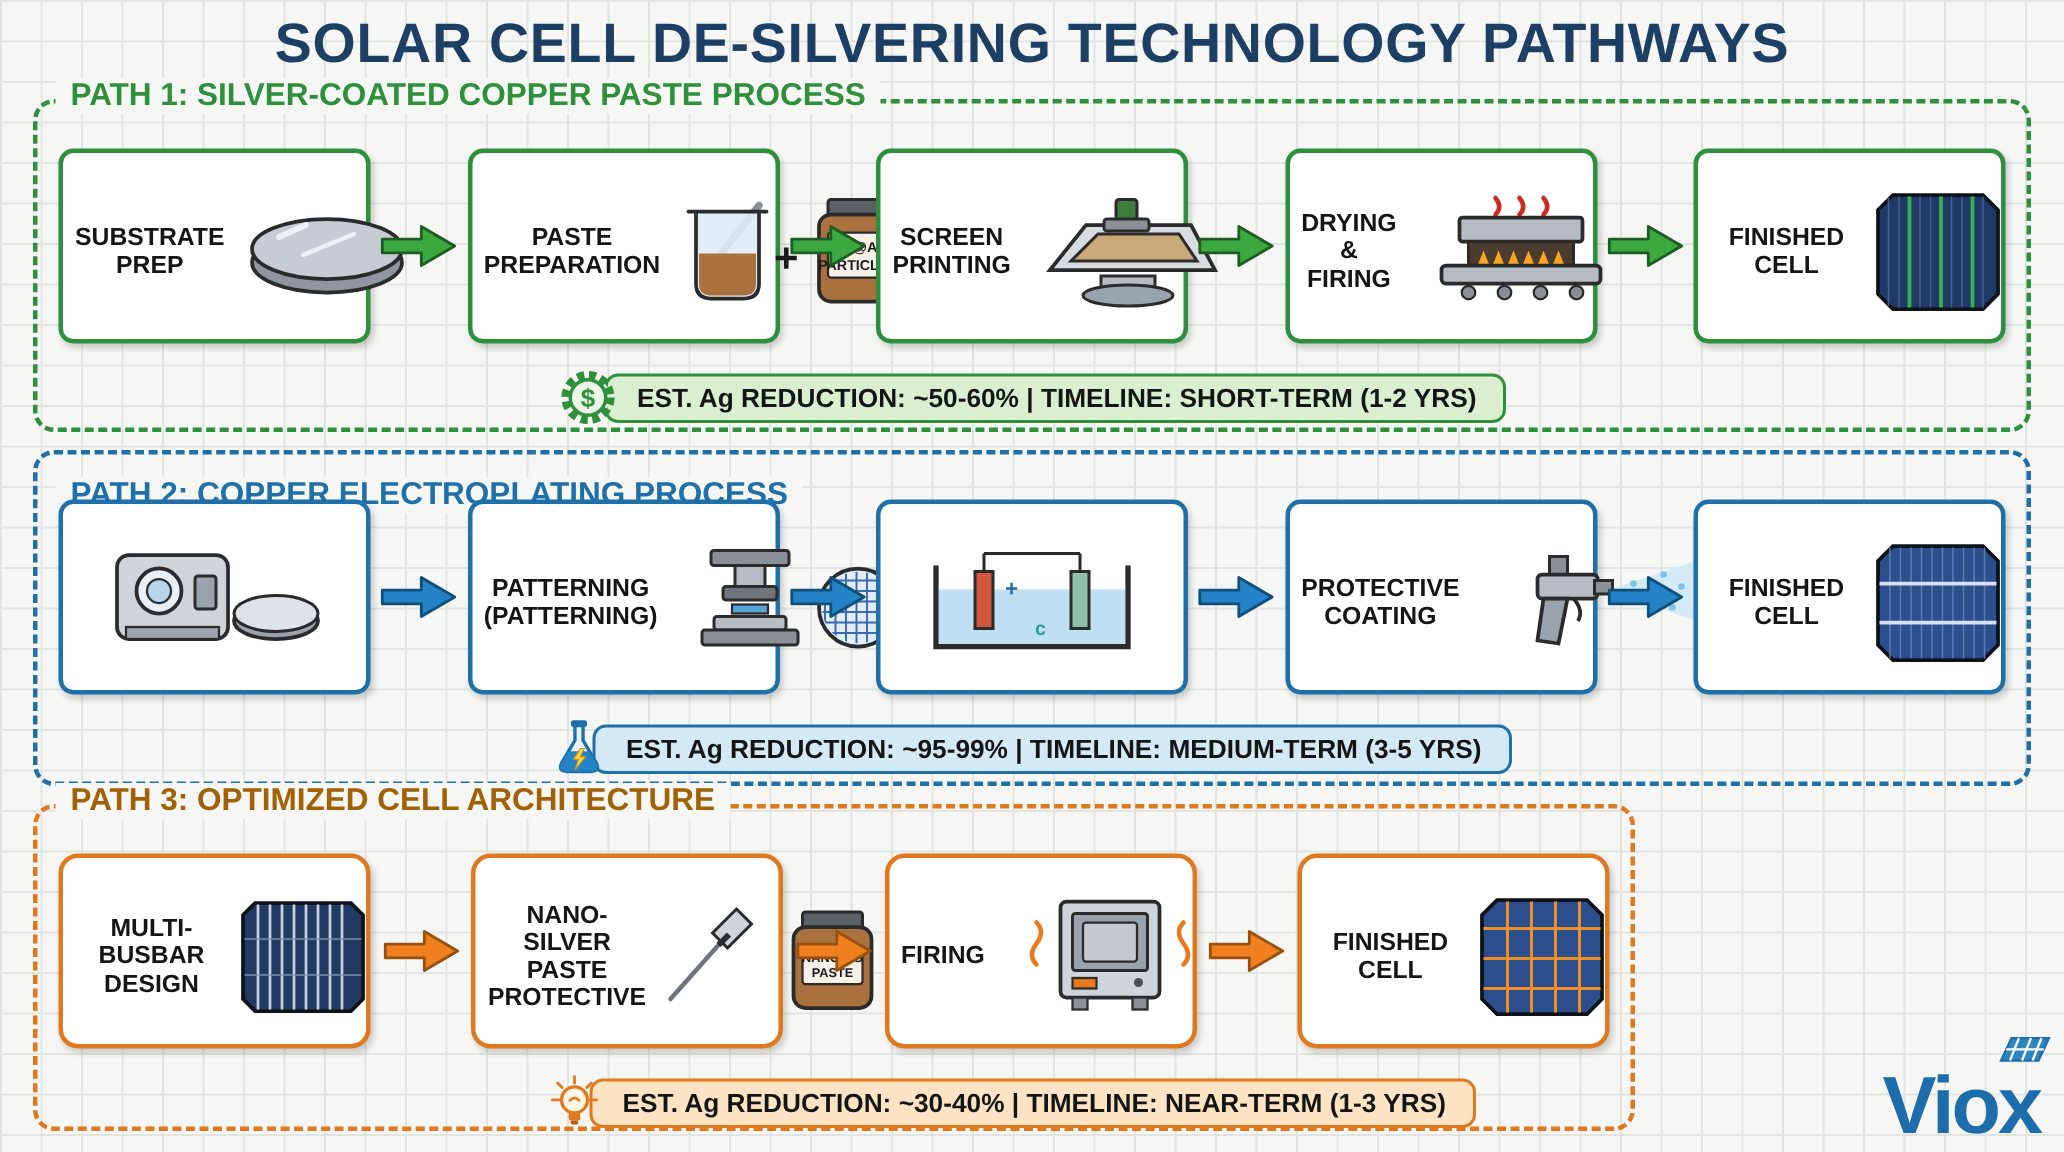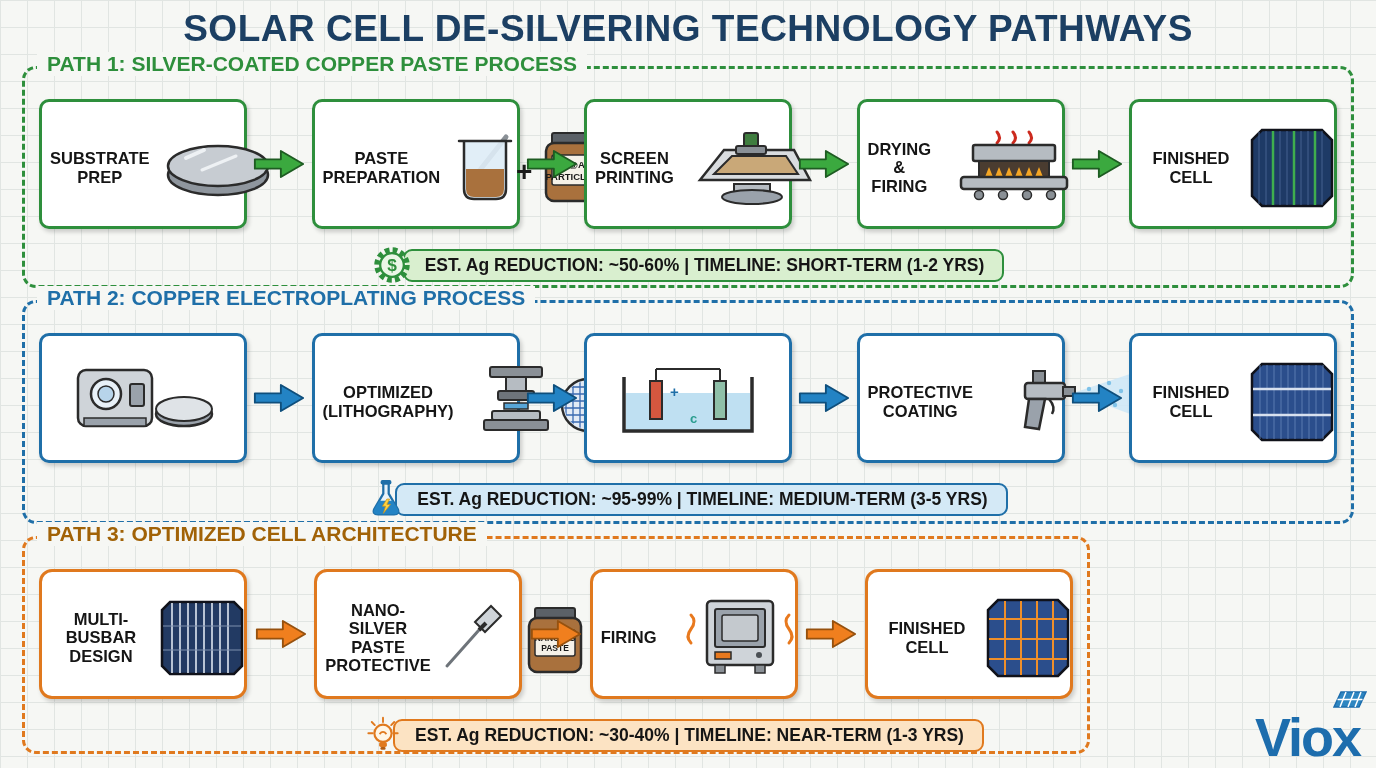--- a/index.html
+++ b/index.html
@@ -19,21 +19,21 @@
   }
   .path { position:absolute; border:3px dashed; border-radius:14px; left:22px; }
   .p1 { top:66px;  width:1332px; height:222px; border-color:#2e8f3c; }
   .p2 { top:300px; width:1332px; height:224px; border-color:#1f6fa8; }
   .p3 { top:536px; width:1068px; height:218px; border-color:#e0791e; }
   .path-label {
     position:absolute; top:-17px; left:12px; background:#f6f7f4;
     padding:0 10px; font-size:21px; font-weight:bold; white-space:nowrap;
   }
   .p1 .path-label { color:#2e8f3c; }
-  .p2 .path-label { color:#1f6fa8; }
+  .p2 .path-label { color:#1f6fa8;margin-top:32px; }
   .p3 .path-label { color:#a16207; }
   .steps-row {
     position:absolute; top:30px; left:14px; right:14px;
     display:flex; align-items:center; justify-content:space-between;
   }
   .step {
     background:#ffffff; border:3px solid; border-radius:10px;
     width:208px; height:130px; display:flex; flex-direction:row;
     align-items:center; padding-top:7px;
     box-shadow:2px 3px 4px rgba(0,0,0,.18);
@@ -220,21 +220,21 @@
             <ellipse cx="116" cy="43" rx="28" ry="12" fill="#dfe3e7" stroke="#2b2b2b" stroke-width="2"></ellipse>
           </svg>
         </div>
       </div>
 
       <svg class="arrow" width="52" height="36" viewBox="0 0 56 36">
         <polygon points="2,13 30,13 30,4 54,18 30,32 30,23 2,23" fill="#2383c4" stroke="#0f4f7c" stroke-width="2" stroke-linejoin="round"></polygon>
       </svg>
 
       <div class="step">
-        <div class="step-label">OPTIMIZED (LITHOGRAPHY)</div>
+        <div class="step-label">PATTERNING (PATTERNING)</div>
         <div class="step-icon">
           <svg width="160" height="74" viewBox="0 0 160 74">
             <rect x="28" y="2" width="52" height="10" rx="2" fill="#8a9096" stroke="#2b2b2b" stroke-width="2"></rect>
             <rect x="44" y="12" width="20" height="14" fill="#b6bcc2" stroke="#2b2b2b" stroke-width="2"></rect>
             <rect x="36" y="26" width="36" height="9" rx="2" fill="#6e747a" stroke="#2b2b2b" stroke-width="2"></rect>
             <rect x="42" y="38" width="24" height="6" fill="#58a6d8" stroke="#2b2b2b" stroke-width="1.5"></rect>
             <rect x="30" y="46" width="48" height="9" rx="2" fill="#b6bcc2" stroke="#2b2b2b" stroke-width="2"></rect>
             <rect x="22" y="55" width="64" height="10" rx="2" fill="#8a9096" stroke="#2b2b2b" stroke-width="2"></rect>
             <clipPath id="waferClip">
                 <circle cx="126" cy="40" r="24"></circle>

